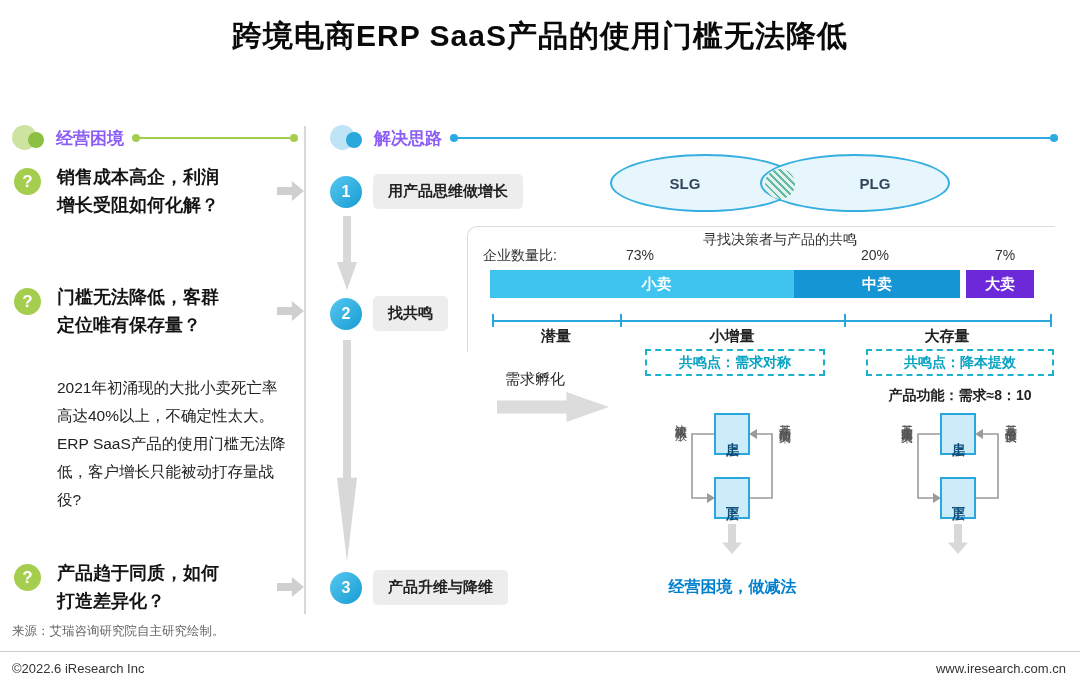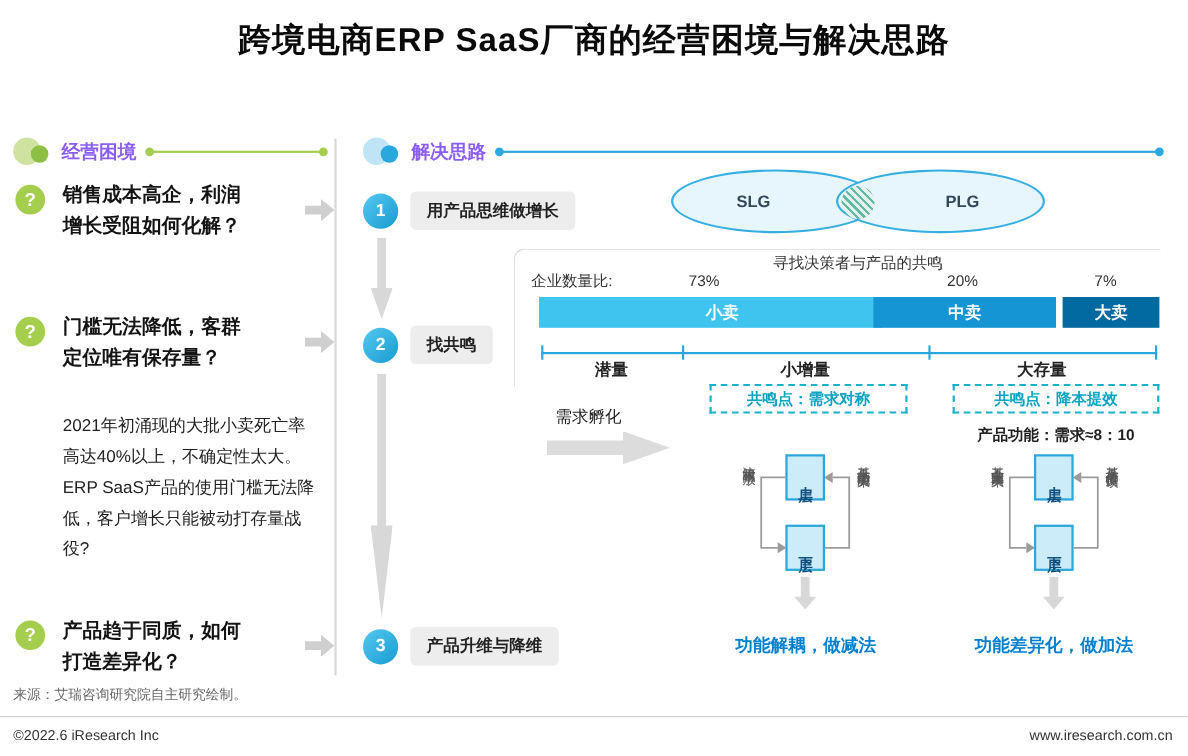--- a/index.html
+++ b/index.html
@@ -94,21 +94,21 @@
   .source { position:absolute; left:12px; top:623px; font-size:12.5px; color:#666; }
   .foot-line { position:absolute; left:0; top:651px; width:1080px; height:1px; background:#cccccc; }
   .copyright { position:absolute; left:12px; top:661px; font-size:13px; color:#333; }
   .website { position:absolute; right:14px; top:661px; font-size:13px; color:#333; }
 </style>
 </head>
 <body>
 
 <div class="page">
 
-  <div class="title">跨境电商ERP SaaS厂商的经营困境与解决思路</div>
+  <div class="title">跨境电商ERP SaaS产品的使用门槛无法降低</div>
 
   <div class="hdr hdr-left">
     <span class="venn-ic">
         <i class="vc1 g1"></i>
         <i class="vc2 g2"></i>
       </span>
     <span class="hdr-t">经营困境</span>
     <span class="hdr-line line-green"></span>
   </div>
 
@@ -173,21 +173,21 @@
   <div class="venn-cap">寻找决策者与产品的共鸣</div>
 
   <div class="panel"></div>
   <div class="chart-label">企业数量比:</div>
   <div class="pct" style="left:598px;width:84px">73%</div>
   <div class="pct" style="left:833px;width:84px">20%</div>
   <div class="pct" style="left:973px;width:64px">7%</div>
 
   <div class="bar" style="left: 490px; width: 312px; background: rgb(63, 195, 239); padding-left: 21px;">小卖</div>
   <div class="bar" style="left: 794px; width: 166px; background: rgb(22, 149, 212);">中卖</div>
-  <div class="bar" style="left: 966px; width: 88px; background: #0369a1;">大卖</div>
+  <div class="bar" style="left: 966px; width: 68px; background: #6d28d9;">大卖</div>
 
   <div class="axis"></div>
   <div class="tick" style="left:492px"></div>
   <div class="tick" style="left:620px"></div>
   <div class="tick" style="left:844px"></div>
   <div class="tick" style="left:1050px"></div>
   <div class="seg" style="left:496px;width:120px">潜量</div>
   <div class="seg" style="left:657px;width:150px">小增量</div>
   <div class="seg" style="left:877px;width:140px">大存量</div>
 
@@ -204,35 +204,34 @@
       <polygon points="47,80 47,90 55,85" fill="#9b9b9b"></polygon>
       <polyline points="90,85 112,85 112,21 97,21" fill="none" stroke="#9b9b9b" stroke-width="1.6"></polyline>
       <polygon points="97,16 97,26 89,21" fill="#9b9b9b"></polygon>
     </svg>
     <div class="layer upper">上层</div>
     <div class="layer lower">下层</div>
     <div class="snote l">决策权限下放</div>
     <div class="snote r">基于产品功能决策</div>
   </div>
   <div class="arrow-d" style="left:722px;top:524px;width:20px;height:30px"></div>
-  <div class="conclusion" style="left:645px;width:175px">功能解耦，做减法</div>
+  <div class="conclusion" style="left:645px;width:175px">经营困境，做减法</div>
 
   <div class="flow" style="left:886px">
     <svg width="145" height="112" viewBox="0 0 145 112">
       <polyline points="54,21 32,21 32,85 47,85" fill="none" stroke="#9b9b9b" stroke-width="1.6"></polyline>
       <polygon points="47,80 47,90 55,85" fill="#9b9b9b"></polygon>
       <polyline points="90,85 112,85 112,21 97,21" fill="none" stroke="#9b9b9b" stroke-width="1.6"></polyline>
       <polygon points="97,16 97,26 89,21" fill="#9b9b9b"></polygon>
     </svg>
     <div class="layer upper">上层</div>
     <div class="layer lower">下层</div>
     <div class="snote l">基于企业基因决策</div>
     <div class="snote r">基于产品价值反馈</div>
   </div>
   <div class="arrow-d" style="left:948px;top:524px;width:20px;height:30px"></div>
-  <div class="conclusion" style="left:870px;width:176px">功能差异化，做加法</div>
 
   <div class="source">来源：艾瑞咨询研究院自主研究绘制。</div>
   <div class="foot-line"></div>
   <div class="copyright">©2022.6 iResearch Inc</div>
   <div class="website">www.iresearch.com.cn</div>
 
 </div>
 
 </body></html>

